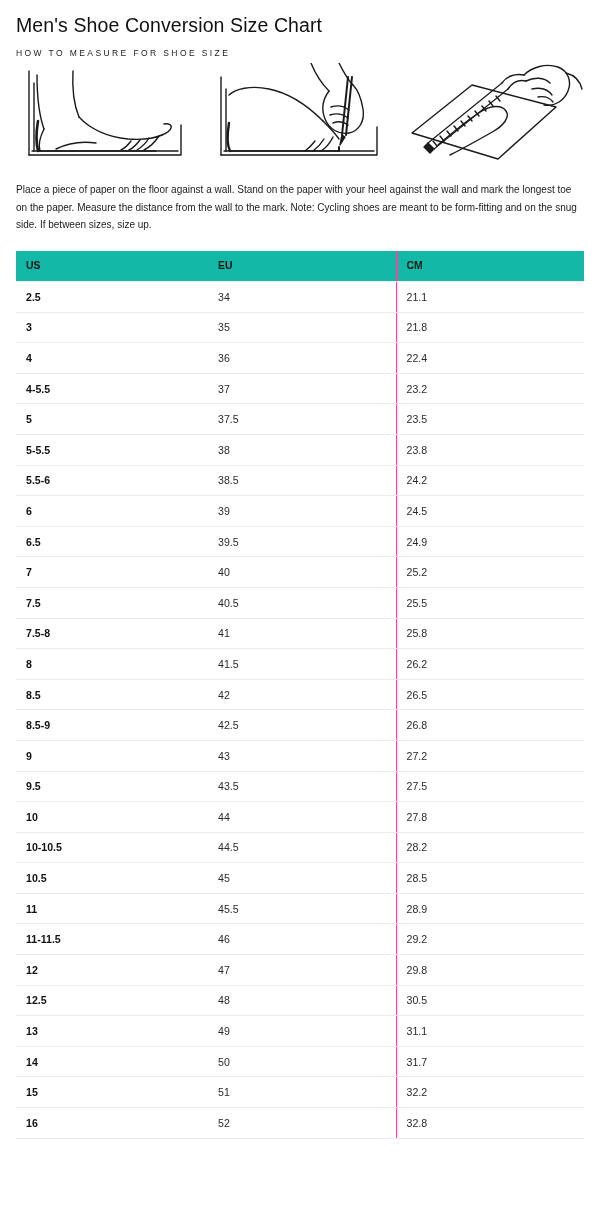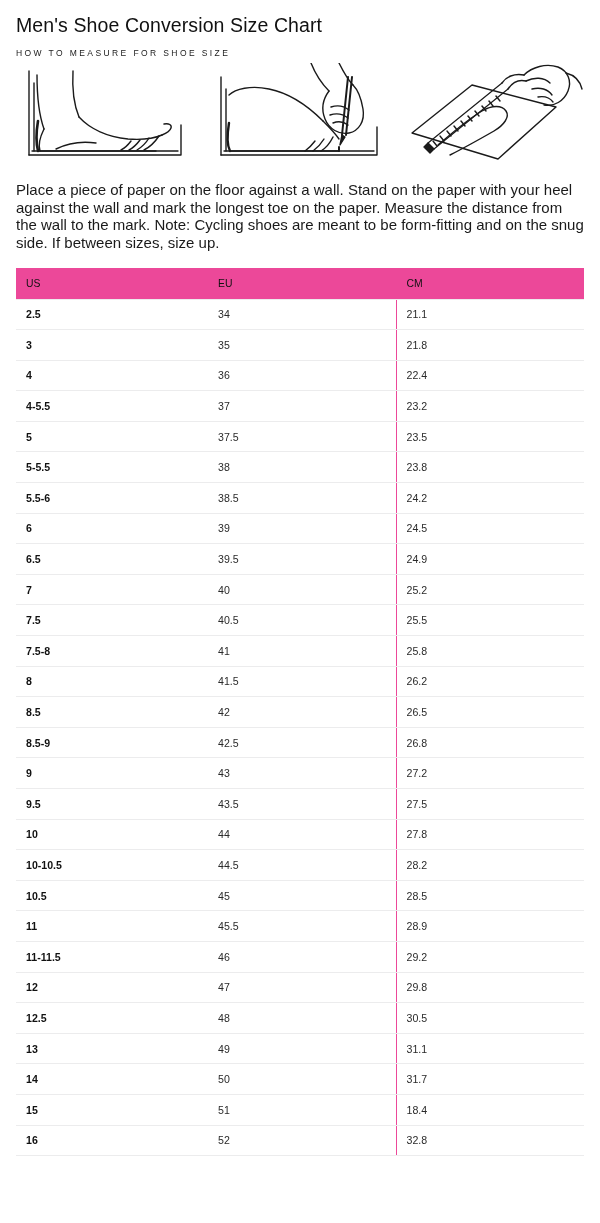--- a/index.html
+++ b/index.html
@@ -53,21 +53,21 @@
     width: 178px;
     height: 104px;
     display: block;
   }
   .figure svg { display: block; width: 100%; height: 100%; }
 
   
   .intro {
     margin: 0;
     padding-top: 14px;
-    font-size: 15px;
+    font-size: 10px;
     line-height: 17.5px;
     color: #1a1a1a;
     max-width: 568px;
   }
 
   
   .table-wrap { padding-top: 17px; }
   table.size-table {
     width: 568px;
     border-collapse: collapse;
@@ -77,22 +77,22 @@
   table.size-table th,
   table.size-table td {
     text-align: left;
     vertical-align: middle;
     height: 30.6px;
     padding: 0 0 0 10px;
     border-bottom: 1px solid #ececed;
     font-weight: 400;
   }
   table.size-table thead th {
-    background: #ec4899;
-    font-weight: 400;
+    background: #14b8a6;
+    font-weight: 700;
     font-size: 10.4px;
     height: 31px;
     border-bottom: 1px solid #ececed;
     color: #111111;
   }
   table.size-table tbody td.col-us {
     font-weight: 700;
     color: #111111;
   }
   table.size-table tbody td.col-eu,
@@ -372,21 +372,21 @@
             <td class="col-cm">31.1</td>
           </tr>
           <tr>
             <td class="col-us">14</td>
             <td class="col-eu">50</td>
             <td class="col-cm">31.7</td>
           </tr>
           <tr>
             <td class="col-us">15</td>
             <td class="col-eu">51</td>
-            <td class="col-cm">18.4</td>
+            <td class="col-cm">32.2</td>
           </tr>
           <tr>
             <td class="col-us">16</td>
             <td class="col-eu">52</td>
             <td class="col-cm">32.8</td>
           </tr>
         </tbody>
     </table>
   </div>
 

